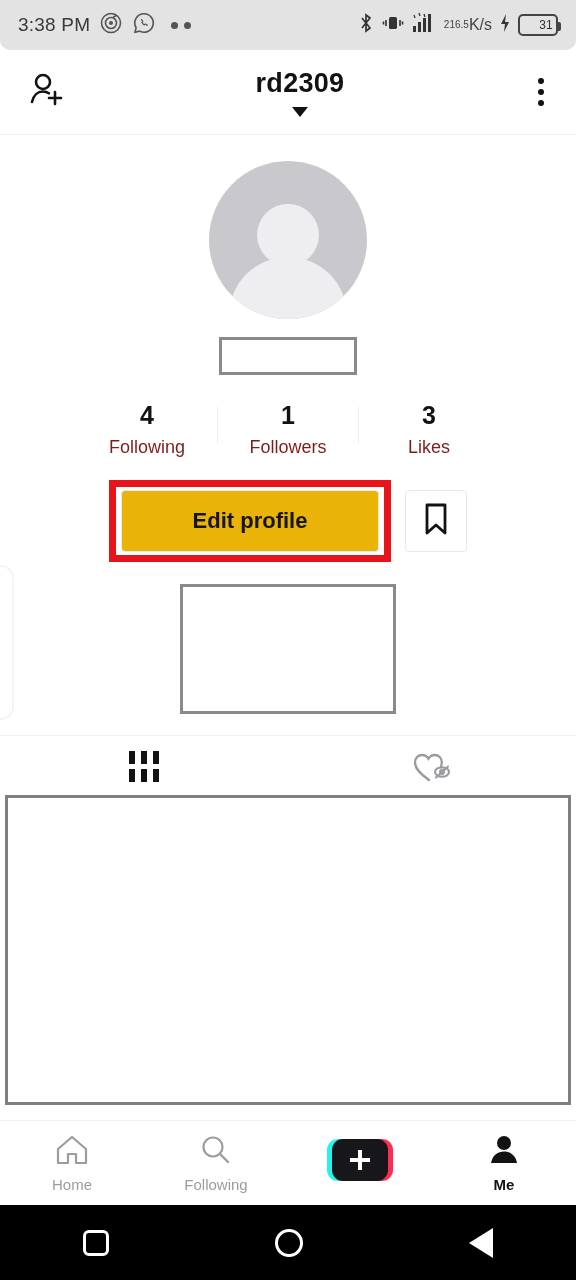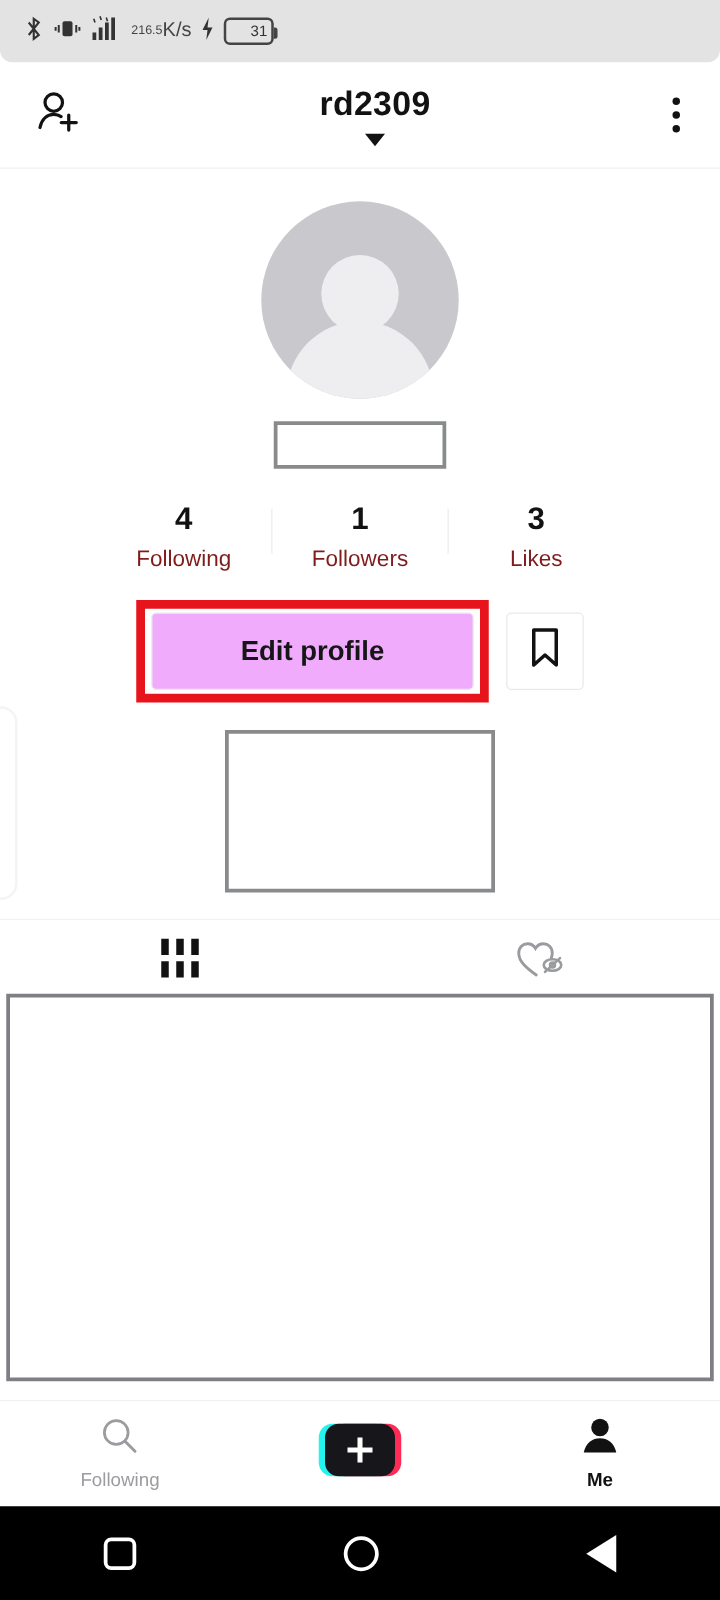--- a/index.html
+++ b/index.html
@@ -66,21 +66,21 @@
   .stat .lbl{ font-size:18px; color:#7f1d1d; margin-top:7px;}
   .divider{ width:1px;height:36px;background:#ececec;margin-top:6px;}
 
   .actions{ display:flex; align-items:center; justify-content:center; gap:14px; margin-top:22px;}
   .edit-wrap{ position:relative; padding:10px 12px; }
   .redbox{
     position:absolute; left:0; top:0; width:100%; height:100%;
     border:7px solid #e8141c; box-sizing:border-box; pointer-events:none;
   }
   .edit-btn{
-    width:258px;height:62px;border:1px solid #e9e9e9;border-radius:4px;background:#f0abfc;
+    width:258px;height:62px;border:1px solid #e9e9e9;border-radius:4px;background:#eab308;
     display:flex;align-items:center;justify-content:center;
     font-size:22px;font-weight:bold;color:#161616;
   }
   .bm-btn{
     width:62px;height:62px;border:1px solid #e9e9e9;border-radius:4px;background:#fff;
     display:flex;align-items:center;justify-content:center;
   }
 
   .redact-bio{ width:216px;height:130px;margin:22px auto 0; }
 
@@ -135,20 +135,41 @@
   .an-sq{width:26px;height:26px;border:3px solid #fff;border-radius:6px;}
   .an-ci{width:28px;height:28px;border:3px solid #fff;border-radius:50%;}
   .an-tr{width:0;height:0;border-top:15px solid transparent;border-bottom:15px solid transparent;border-right:24px solid #fff;}
 </style>
 </head>
 <body>
 
 <div class="phone">
 
   <div class="statusbar">
+    <div class="sb-left">
+      <span class="sb-time">3:38 PM</span>
+      <span>
+        <svg width="24" height="24" viewBox="0 0 24 24">
+            <circle cx="12" cy="12" r="9.5" fill="none" stroke="#555" stroke-width="1.6"></circle>
+            <circle cx="12" cy="12" r="5.5" fill="none" stroke="#555" stroke-width="1.6"></circle>
+            <circle cx="12" cy="12" r="2" fill="#555"></circle>
+            <path d="M14 6.5 L17 4.5" stroke="#555" stroke-width="1.6" fill="none"></path>
+          </svg>
+      </span>
+      <span>
+        <svg width="24" height="24" viewBox="0 0 24 24">
+            <path d="M12 2.8a9.2 9.2 0 0 0-7.9 13.9L3 21.2l4.7-1.1A9.2 9.2 0 1 0 12 2.8z" fill="none" stroke="#555" stroke-width="1.6"></path>
+            <path d="M9 8.6c.4-.1.8.1 1 .5l.6 1.2c.1.3 0 .6-.2.8l-.4.4c.5 1 1.3 1.8 2.3 2.3l.4-.4c.2-.2.5-.3.8-.2l1.2.6c.4.2.6.6.5 1" fill="none" stroke="#555" stroke-width="1.3"></path>
+          </svg>
+      </span>
+      <span class="dots2">
+          <i></i>
+          <i></i>
+        </span>
+    </div>
     <div class="sb-right">
       <span>
         <svg width="18" height="22" viewBox="0 0 18 22">
             <path d="M5 6 L13 16 L9 19 V3 L13 6 L5 16" fill="none" stroke="#333" stroke-width="1.7"></path>
           </svg>
       </span>
       <span>
         <svg width="22" height="20" viewBox="0 0 22 20">
             <rect x="7" y="4" width="8" height="12" rx="1.6" fill="#333"></rect>
             <path d="M4 7v6M1.5 8.5v3M18 7v6M20.5 8.5v3" stroke="#333" stroke-width="1.6"></path>
@@ -265,20 +286,28 @@
       </span>
     </div>
   </div>
 
   <div class="content-redact"></div>
 
   <div class="bottomnav">
     <div class="nav-item">
       <span>
         <svg width="34" height="32" viewBox="0 0 34 32">
+            <path d="M3 15 L17 3 L31 15 V29 H21 V20 H13 V29 H3 Z" fill="none" stroke="#9b9c9f" stroke-width="2.2" stroke-linejoin="round"></path>
+          </svg>
+      </span>
+      <span class="nav-label">Home</span>
+    </div>
+    <div class="nav-item">
+      <span>
+        <svg width="34" height="32" viewBox="0 0 34 32">
             <circle cx="14" cy="13" r="9.5" fill="none" stroke="#9b9c9f" stroke-width="2.2"></circle>
             <path d="M21 20 L29 28" stroke="#9b9c9f" stroke-width="2.4" stroke-linecap="round"></path>
           </svg>
       </span>
       <span class="nav-label">Following</span>
     </div>
     <div class="nav-item">
       <span class="create">
         <span class="cyan"></span>
         <span class="pink"></span>

